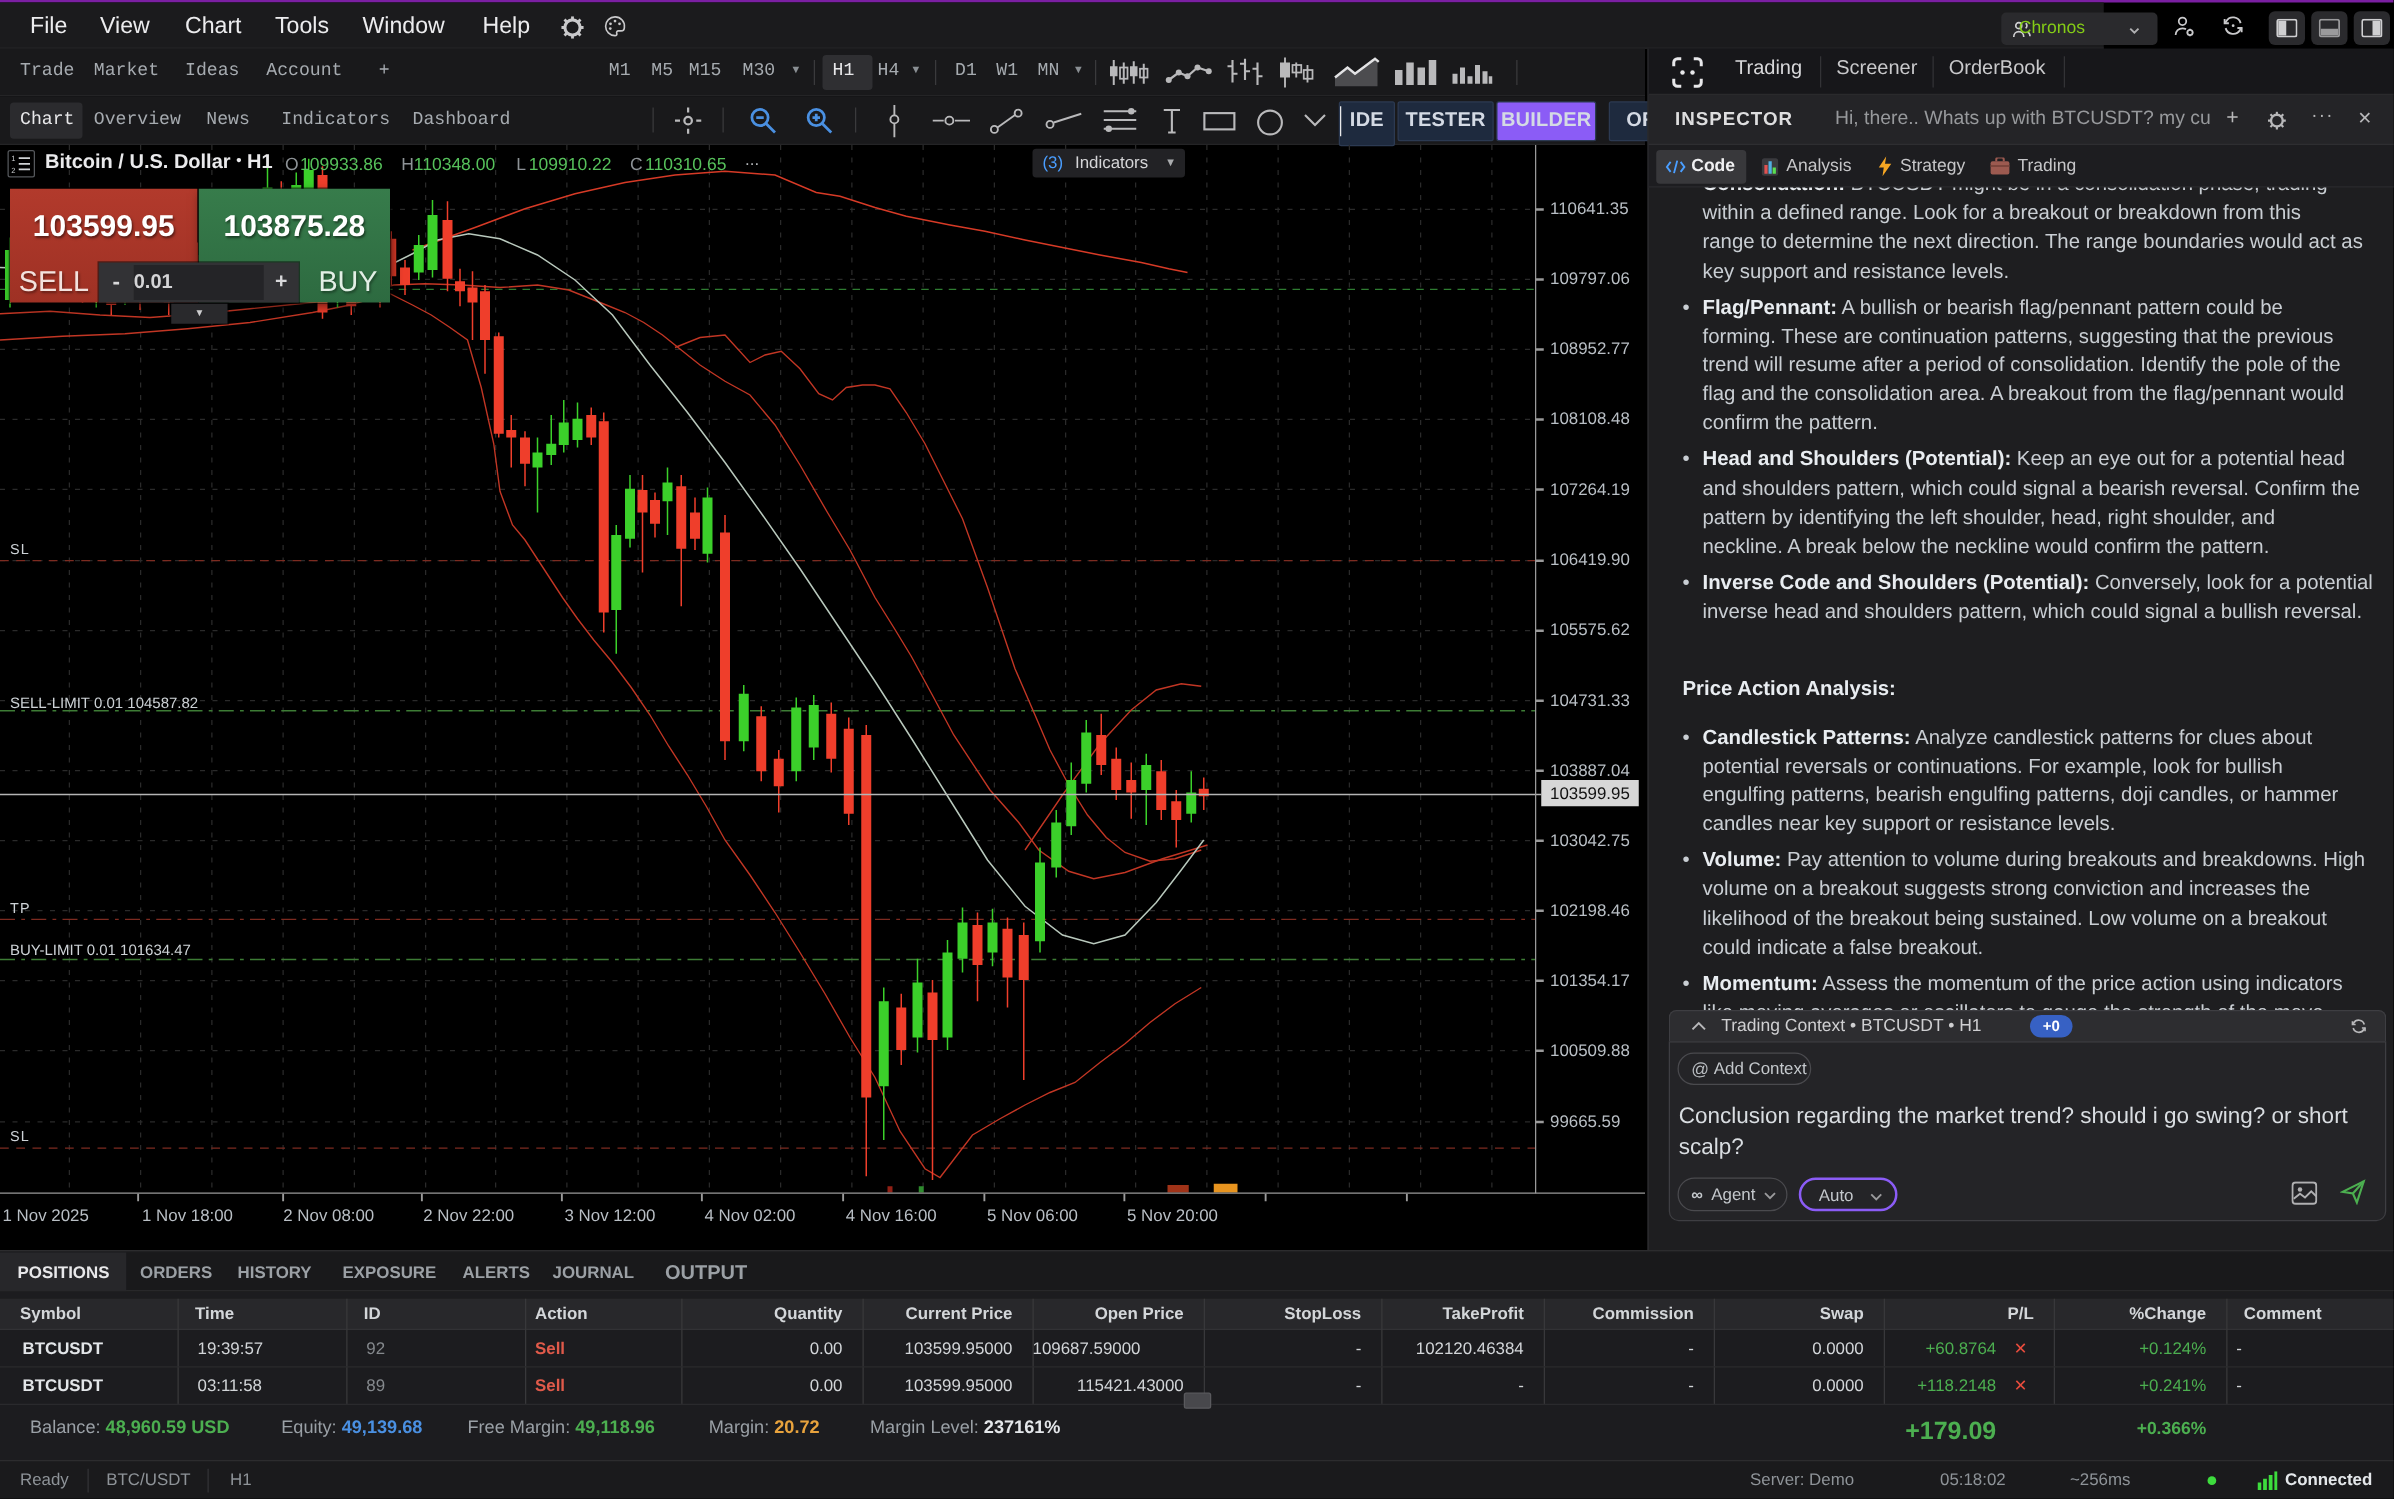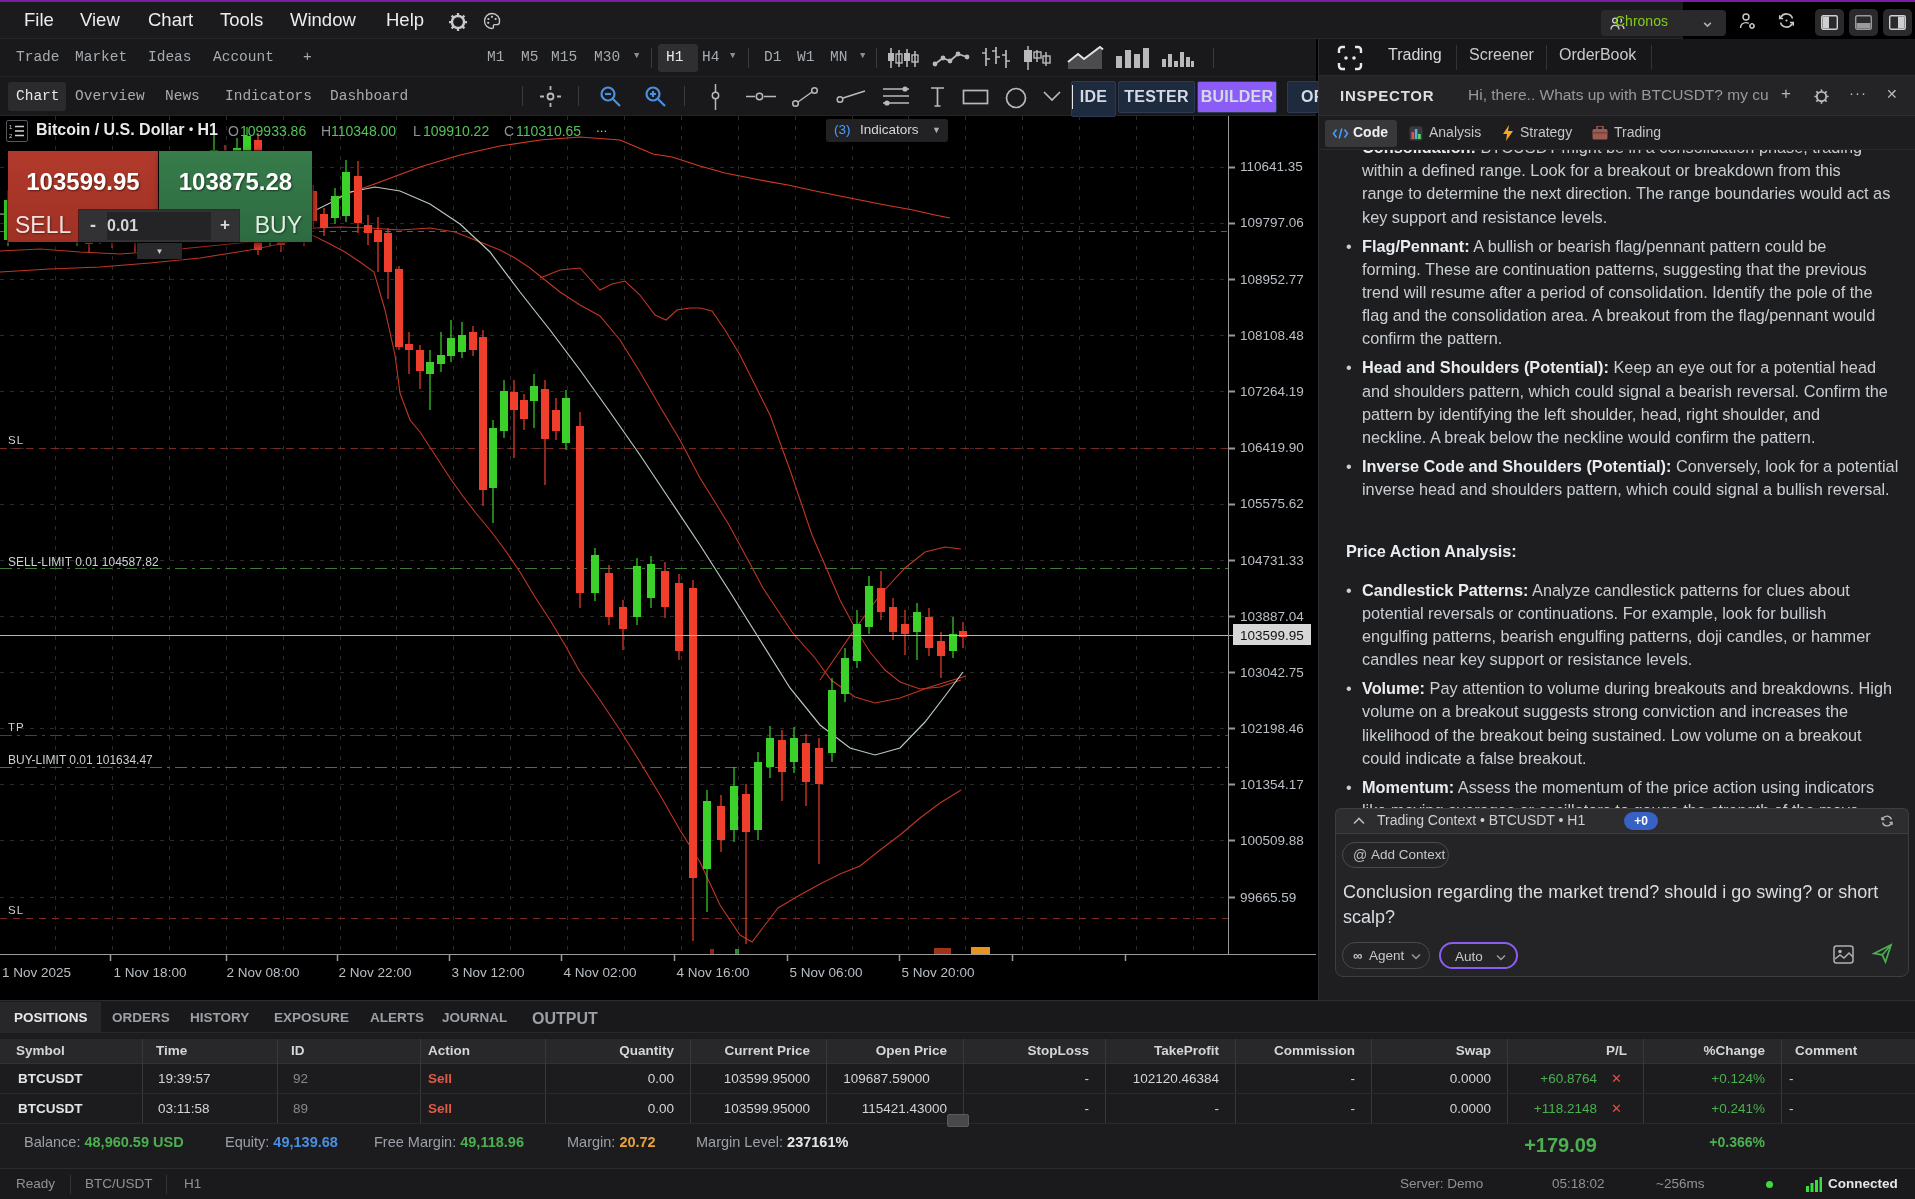--- a/index.html
+++ b/index.html
@@ -561,21 +561,21 @@
       <div style="position:absolute;left:1643px;top:38px;width:138px;height:25px;line-height:24px;font-size:13.5px;font-weight:bold;color:#d3d6d9;text-align:right;padding-right:16px;">%Change</div>
       <div style="position:absolute;left:1781px;top:38px;width:132px;height:25px;line-height:24px;font-size:13.5px;font-weight:bold;color:#d3d6d9;text-align:left;padding-left:14px;">Comment</div>
       <div class="ab" style="position:absolute;left:0px;top:63px;width:1915px;height:30px;border-bottom:1px solid #2a2a2d"></div>
       <div class="ab" style="position:absolute;left:0px;top:93px;width:1915px;height:30px;border-bottom:1px solid #2a2a2d"></div>
       <div style="position:absolute;left:2px;top:63px;width:140px;height:30px;line-height:29px;font-size:13.5px;color:#e2e5e8;text-align:left;padding-left:16px;font-weight:bold;">BTCUSDT</div>
       <div style="position:absolute;left:142px;top:63px;width:135px;height:30px;line-height:29px;font-size:13.5px;color:#d2d5d8;text-align:left;padding-left:16px;">19:39:57</div>
       <div style="position:absolute;left:277px;top:63px;width:143px;height:30px;line-height:29px;font-size:13.5px;color:#85898d;text-align:left;padding-left:16px;">92</div>
       <div style="position:absolute;left:420px;top:63px;width:125px;height:30px;line-height:29px;font-size:13.5px;color:#e05a4a;text-align:left;padding-left:8px;font-weight:bold;">Sell</div>
       <div style="position:absolute;left:545px;top:63px;width:145px;height:30px;line-height:29px;font-size:13.5px;color:#d2d5d8;text-align:right;padding-right:16px;">0.00</div>
       <div style="position:absolute;left:690px;top:63px;width:136px;height:30px;line-height:29px;font-size:13.5px;color:#d2d5d8;text-align:right;padding-right:16px;">103599.95000</div>
-      <div style="position:absolute;left:826px;top:63px;width:137px;height:30px;line-height:29px;font-size:13.5px;color:#d2d5d8;text-align:center;padding-right:16px;">109687.59000</div>
+      <div style="position:absolute;left:826px;top:63px;width:137px;height:30px;line-height:29px;font-size:13.5px;color:#d2d5d8;text-align:left;padding-right:16px;">109687.59000</div>
       <div style="position:absolute;left:963px;top:63px;width:142px;height:30px;line-height:29px;font-size:13.5px;color:#d2d5d8;text-align:right;padding-right:16px;">-</div>
       <div style="position:absolute;left:1105px;top:63px;width:130px;height:30px;line-height:29px;font-size:13.5px;color:#d2d5d8;text-align:right;padding-right:16px;">102120.46384</div>
       <div style="position:absolute;left:1235px;top:63px;width:136px;height:30px;line-height:29px;font-size:13.5px;color:#d2d5d8;text-align:right;padding-right:16px;">-</div>
       <div style="position:absolute;left:1371px;top:63px;width:136px;height:30px;line-height:29px;font-size:13.5px;color:#d2d5d8;text-align:right;padding-right:16px;">0.0000</div>
       <div style="position:absolute;left:1643px;top:63px;width:138px;height:30px;line-height:29px;font-size:13.5px;color:#4caf50;text-align:right;padding-right:16px;">+0.124%</div>
       <div style="position:absolute;left:1781px;top:63px;width:132px;height:30px;line-height:29px;font-size:13.5px;color:#d2d5d8;text-align:left;padding-left:8px;">-</div>
       <div style="position:absolute;left:2px;top:93px;width:140px;height:30px;line-height:29px;font-size:13.5px;color:#e2e5e8;text-align:left;padding-left:16px;font-weight:bold;">BTCUSDT</div>
       <div style="position:absolute;left:142px;top:93px;width:135px;height:30px;line-height:29px;font-size:13.5px;color:#d2d5d8;text-align:left;padding-left:16px;">03:11:58</div>
       <div style="position:absolute;left:277px;top:93px;width:143px;height:30px;line-height:29px;font-size:13.5px;color:#85898d;text-align:left;padding-left:16px;">89</div>
       <div style="position:absolute;left:420px;top:93px;width:125px;height:30px;line-height:29px;font-size:13.5px;color:#e05a4a;text-align:left;padding-left:8px;font-weight:bold;">Sell</div>

